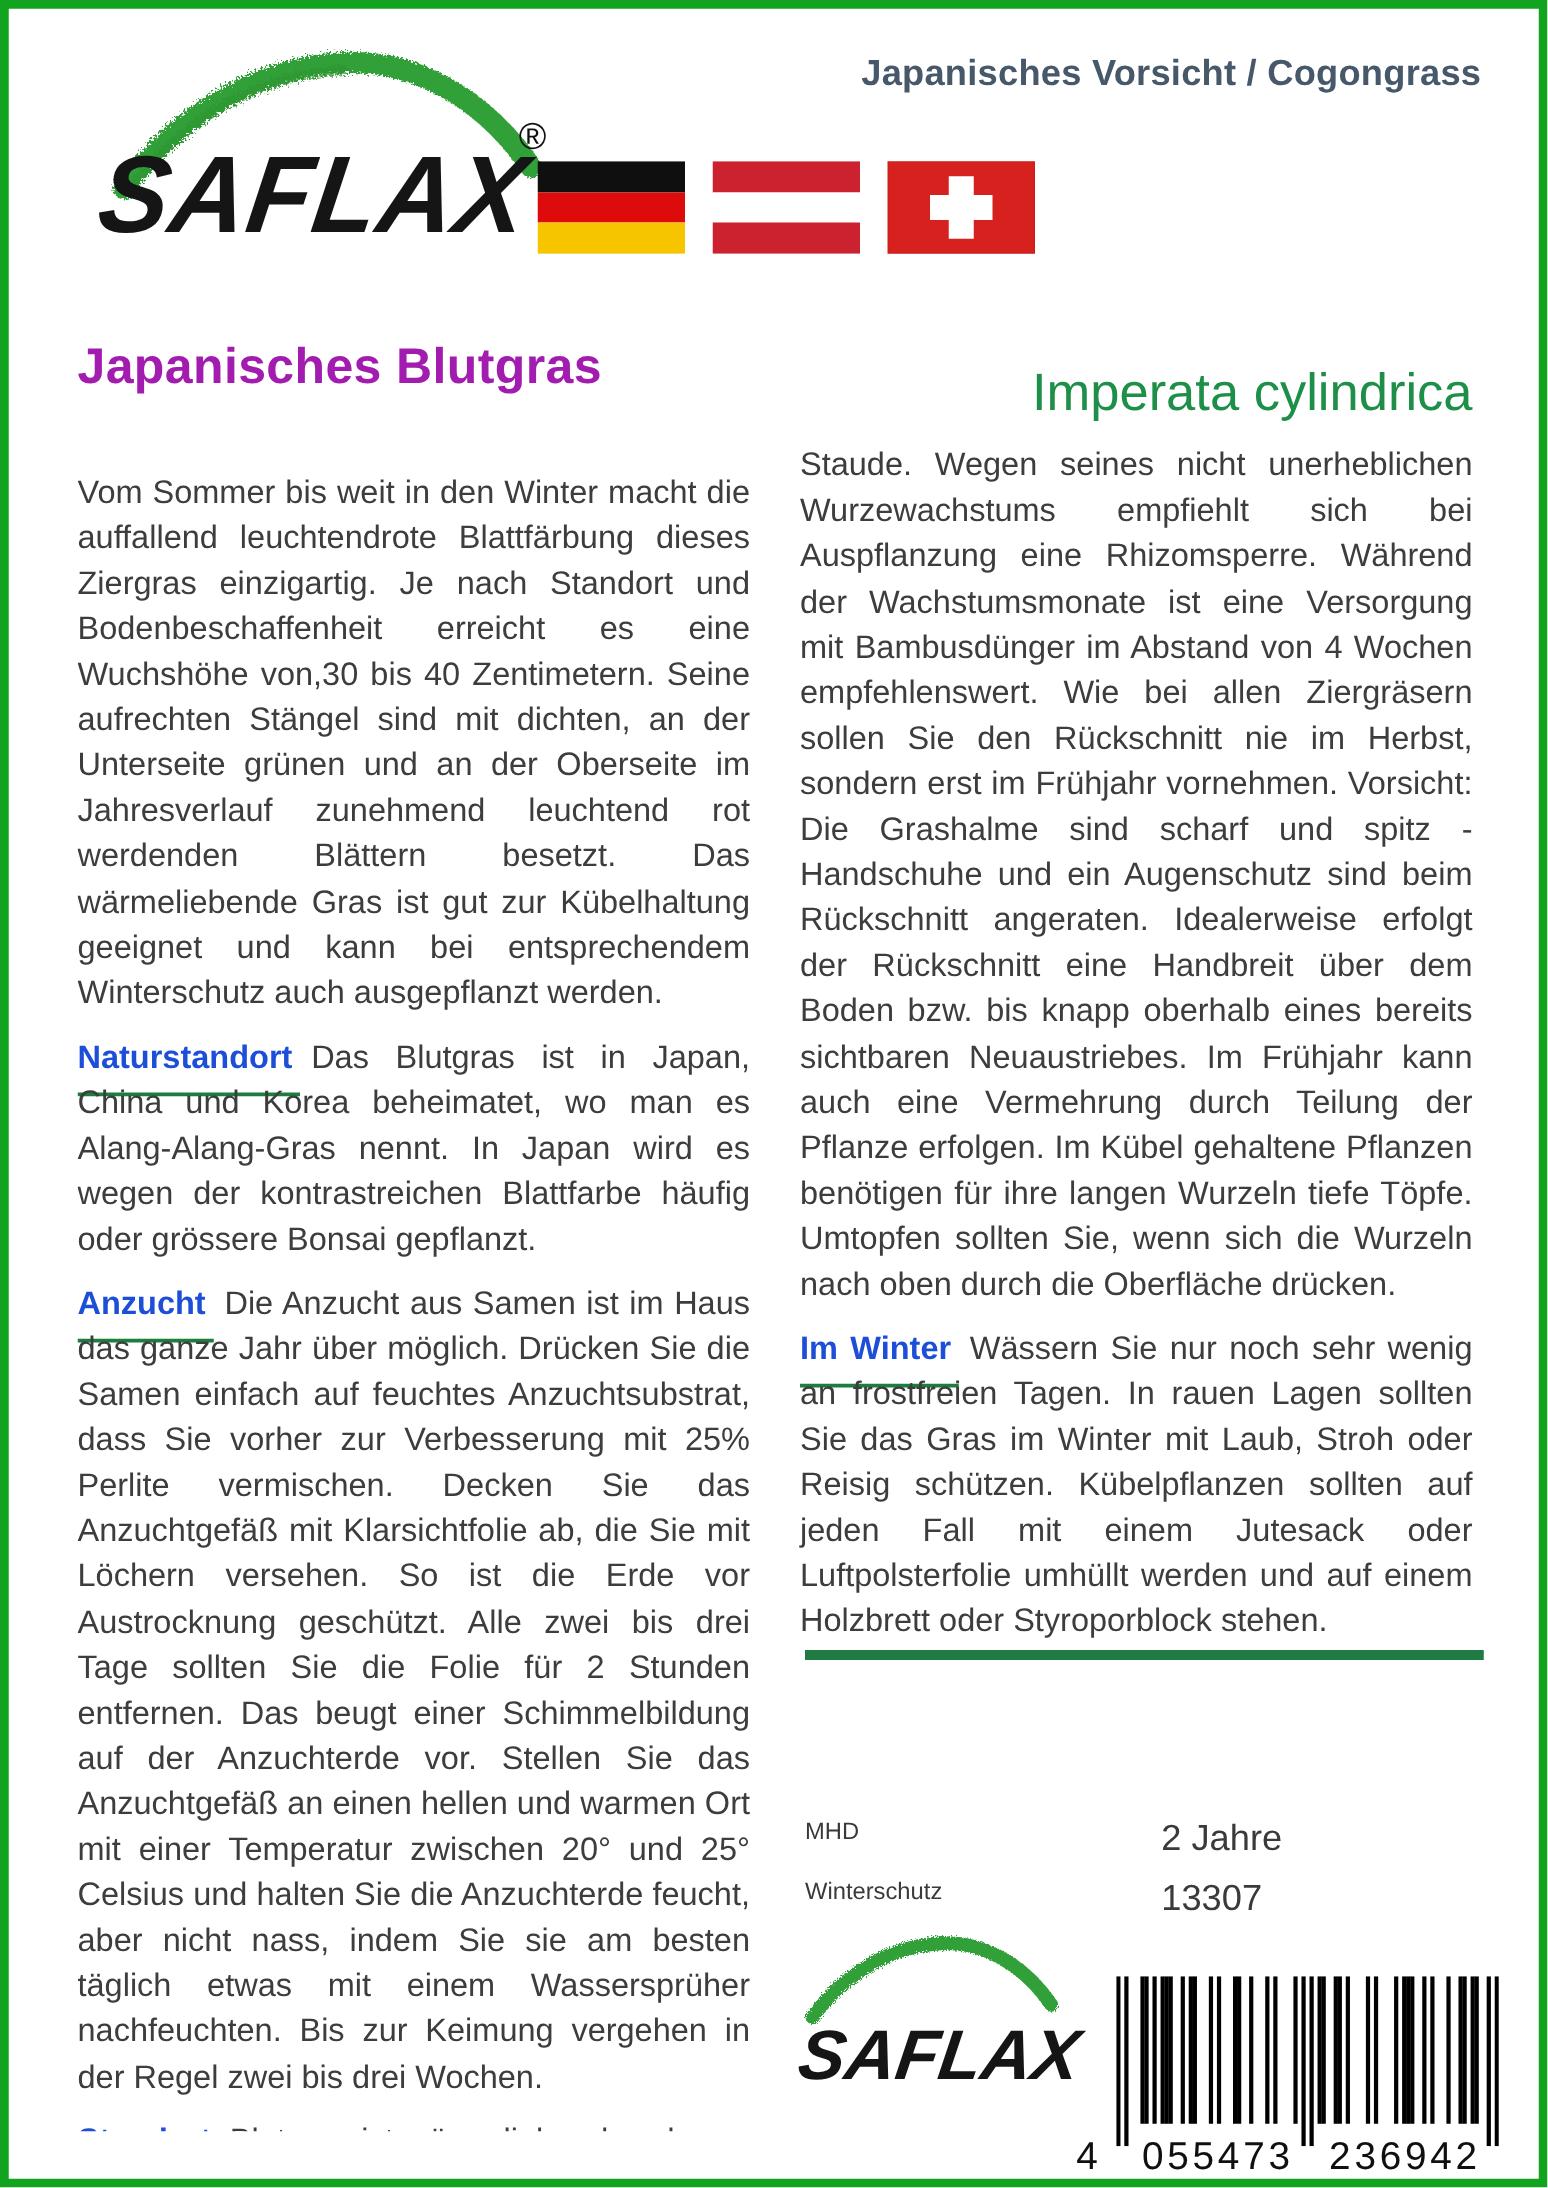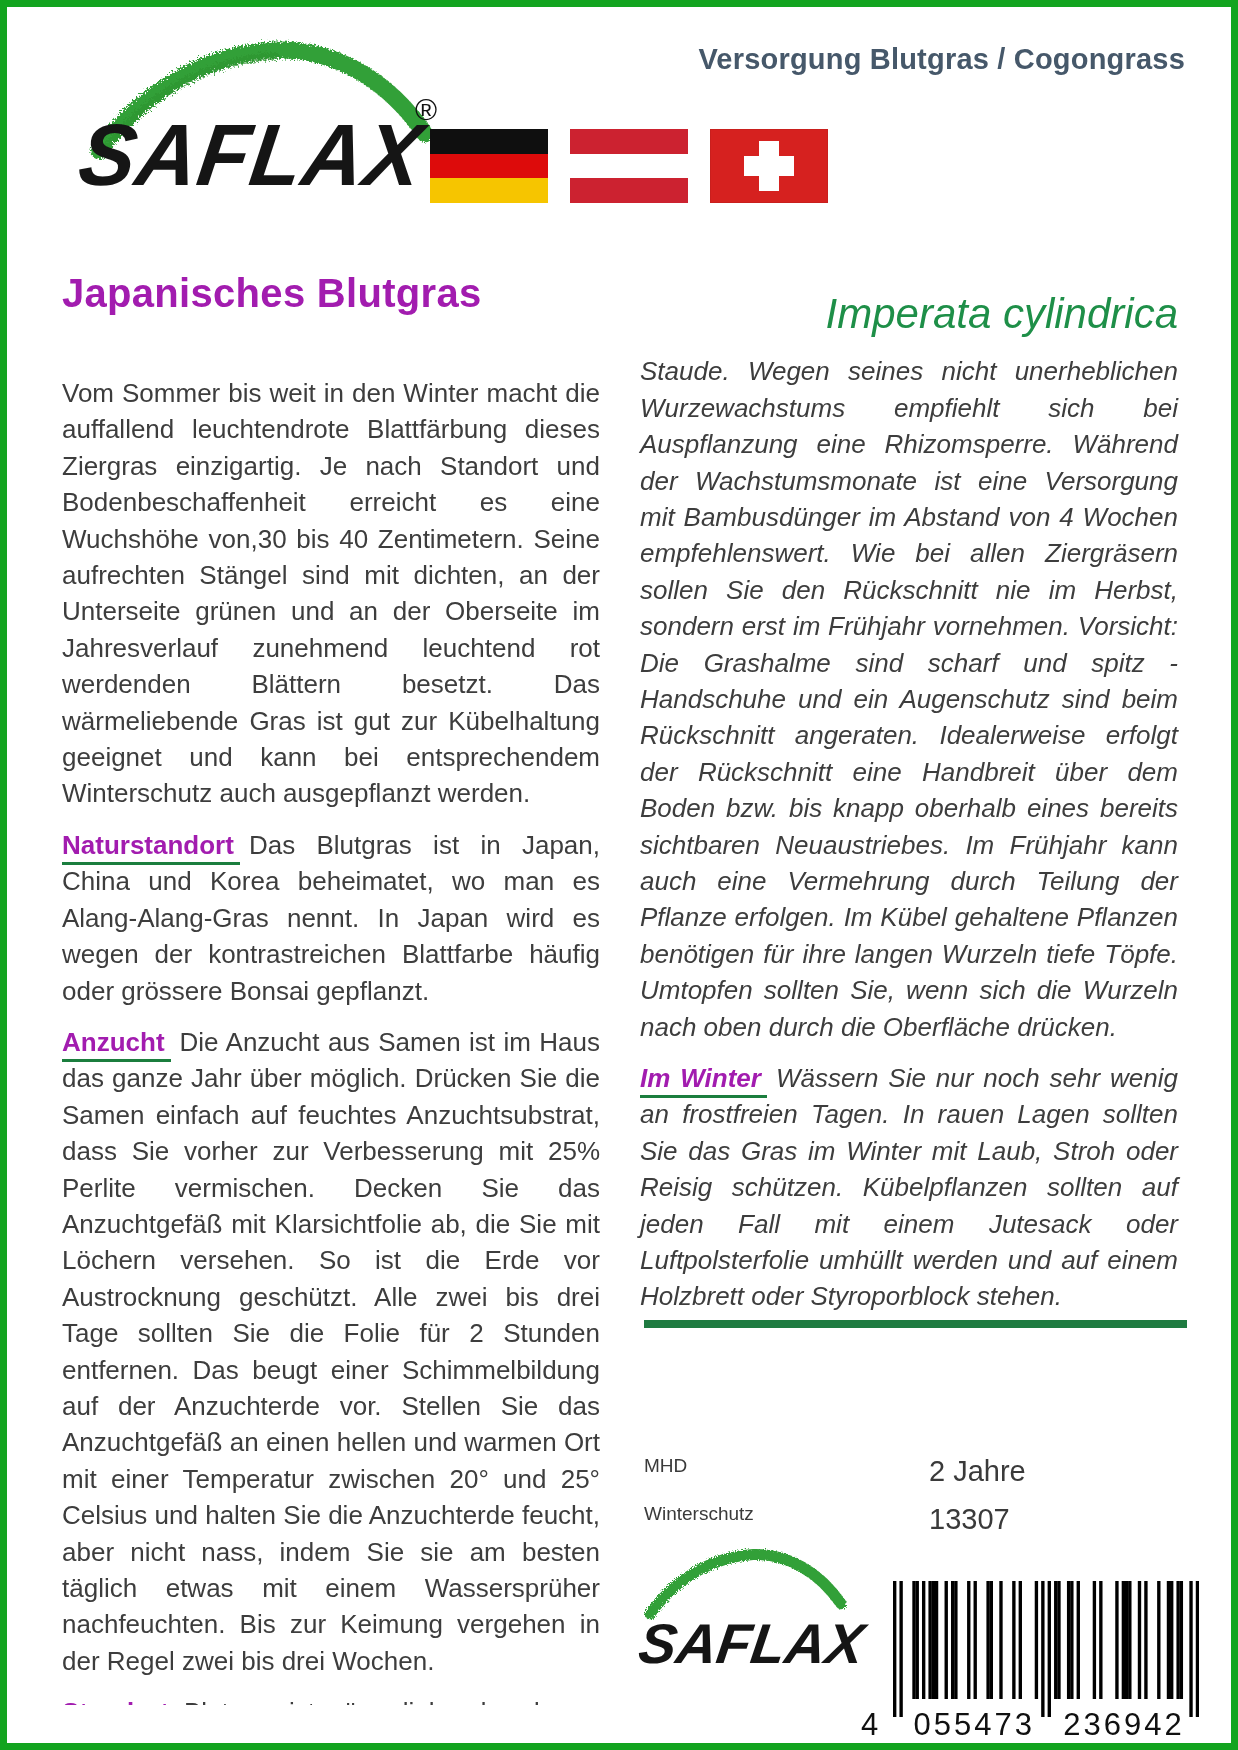--- a/index.html
+++ b/index.html
@@ -34,25 +34,25 @@
   .title{
     position:absolute; left:55px; top:264px;
     font-size:40px; font-weight:bold; color:#a21caf; letter-spacing:.3px;
   }
   .col{
     position:absolute; width:538px;
     font-size:26px; line-height:36.4px; color:#3d3d3d;
     text-align:justify; hyphens:none;
   }
   .col-left{left:55px; top:368px; height:1330px; overflow:hidden;}
-  .col-right{left:633px; top:283px;font-style:italic;}
+  .col-right{left:633px; top:283px;}
   .col p{margin:0 0 15px 0;}
   .sec-head{
-    color:#a21caf; font-weight:bold;
-    border-bottom:3px solid #1b7e3e; padding-right:6px; padding-bottom:2px;
+    color:#1d4ed8; font-weight:bold;
+    border-bottom:3px solid #1b7e3e; padding-right:6px; padding-bottom:14px;
     margin-right:9px;
   }
   .latin{
     text-align:right; font-size:42px; line-height:1.15; color:#1e8f48;
     margin:0 0 9px 0; font-weight:400;
   }
   
   .sep{position:absolute; left:637px; top:1313px; width:543px; height:8px; background:#1f7b41;}
   
   .details{position:absolute; left:637px; top:1448px; width:543px;}
@@ -74,21 +74,21 @@
   .bc-digit{position:absolute; font-size:31px; color:#101010; top:126px; letter-spacing:3px;}
   .bc-first{left:-4px;}
   .bc-left{left:40px; width:130px; text-align:right;}
   .bc-right{left:194px; width:130px; text-align:center;}
 </style>
 </head>
 <body>
 
 <div class="page">
 
-  <div class="hdr">Versorgung Blutgras / Cogongrass</div>
+  <div class="hdr">Japanisches Vorsicht / Cogongrass</div>
 
   <div class="logo">
     <svg class="arc" width="350" height="130" viewBox="0 0 350 130">
       <defs>
         <filter id="rough" x="-20%" y="-20%" width="140%" height="140%">
           <feTurbulence type="fractalNoise" baseFrequency="0.55" numOctaves="2" result="n"></feTurbulence>
           <feDisplacementMap in="SourceGraphic" in2="n" scale="9"></feDisplacementMap>
         </filter>
       </defs>
       <g filter="url(#rough)">

